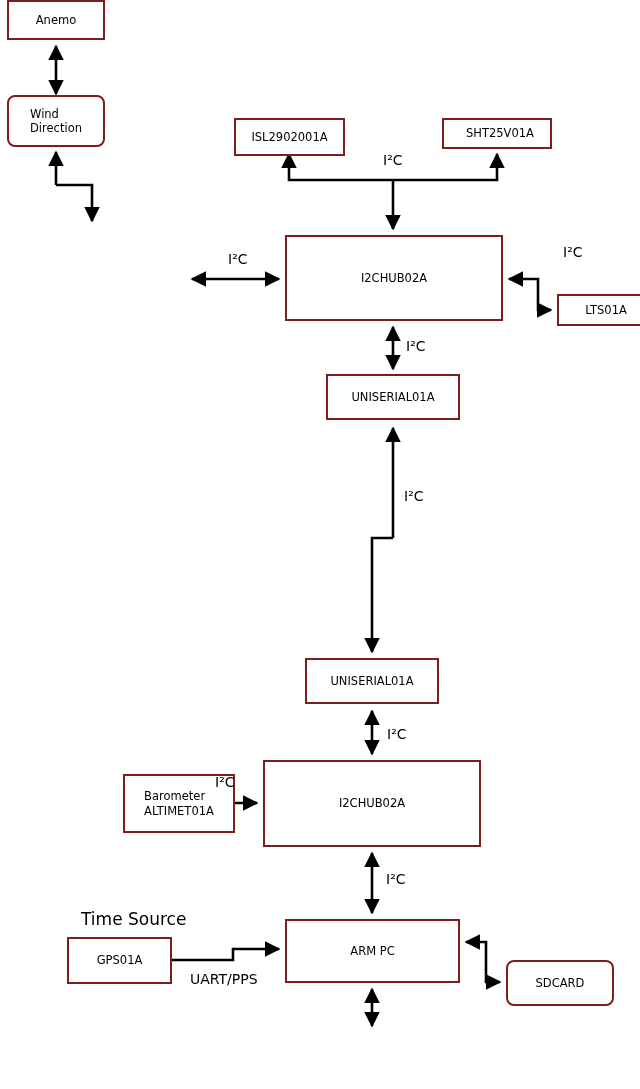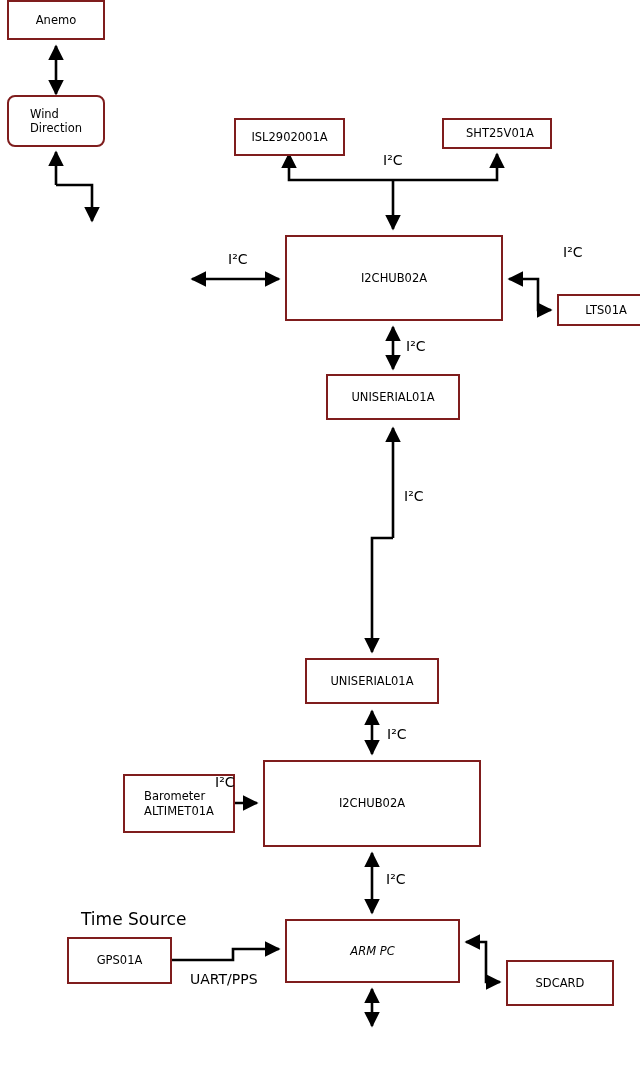--- a/index.html
+++ b/index.html
@@ -144,25 +144,25 @@
   </div>
 
   <div class="node-box" style="left:263px; top:760px; width:218px; height:87px;">
     <span class="node-label">I2CHUB02A</span>
   </div>
 
   <div class="node-box" style="left:67px; top:937px; width:105px; height:47px;">
     <span class="node-label">GPS01A</span>
   </div>
 
-  <div class="node-box" style="left:285px; top:919px; width:175px; height:64px;font-style:italic;">
+  <div class="node-box" style="left:285px; top:919px; width:175px; height:64px;">
     <span class="node-label">ARM PC</span>
   </div>
 
-  <div class="node-box" style="left:506px; top:960px; width:108px; height:46px;">
+  <div class="node-box" style="left:506px; top:960px; width:108px; height:46px;border-radius:8px;">
     <span class="node-label">SDCARD</span>
   </div>
 
 
   <div class="free-label" style="left:81px; top:911px;">Time Source</div>
 
   <div class="edge-label" style="left:228px; top:252px;">I²C</div>
 
   <div class="edge-label" style="left:383px; top:153px;">I²C</div>
 

